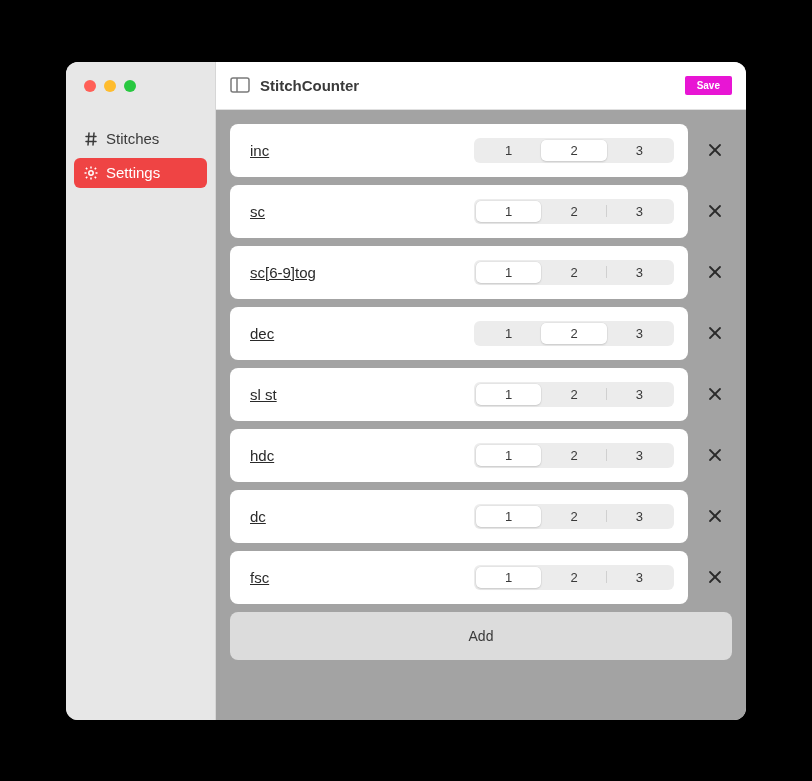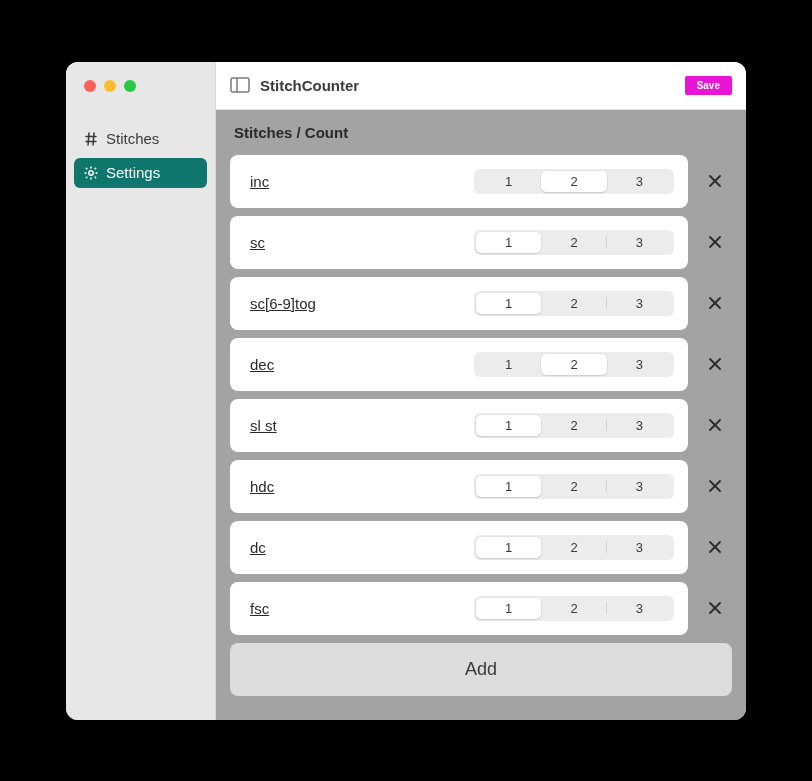--- a/index.html
+++ b/index.html
@@ -57,21 +57,21 @@
       display: flex;
       align-items: center;
       gap: 6px;
       padding: 6px 8px;
       border-radius: 6px;
       font-size: 15px;
       color: #3a3a3a;
       cursor: pointer;
     }
     .nav-item.active {
-      background: #0f766e;
+      background: #ef4444;
       color: #fff;
     }
     .nav-item .icon {
       width: 18px;
       height: 18px;
       display: flex;
       align-items: center;
       justify-content: center;
       flex-shrink: 0;
     }
@@ -196,21 +196,21 @@
       color: #2a2a2a;
       flex-shrink: 0;
     }
     .add-button {
       margin-top: 8px;
       width: 100%;
       background: #dcdcdc;
       border: none;
       border-radius: 8px;
       padding: 16px 0;
-      font-size: 18px;
+      font-size: 14px;
       color: #3a3a3a;
       cursor: pointer;
     }
   </style>
 </head>
 <body>
 
 <div class="window">
   <aside class="sidebar">
     <div class="traffic-lights">
@@ -250,21 +250,20 @@
             <rect x="1" y="1" width="18" height="14" rx="2"></rect>
             <line x1="7" y1="1" x2="7" y2="15"></line>
           </svg>
         </span>
         <span class="toolbar-title">StitchCounter</span>
       </div>
       <button class="save-button">Save</button>
     </div>
 
     <div class="content">
-      <div class="section-title">Stitches / Count</div>
       <div class="rows">
           <div class="row">
             <div class="card">
               <span class="stitch-name">inc</span>
               <div class="segmented">
                 <div class="segment">1</div>
                 <div class="segment selected">2</div>
                 <div class="segment">3</div>
               </div>
             </div>

